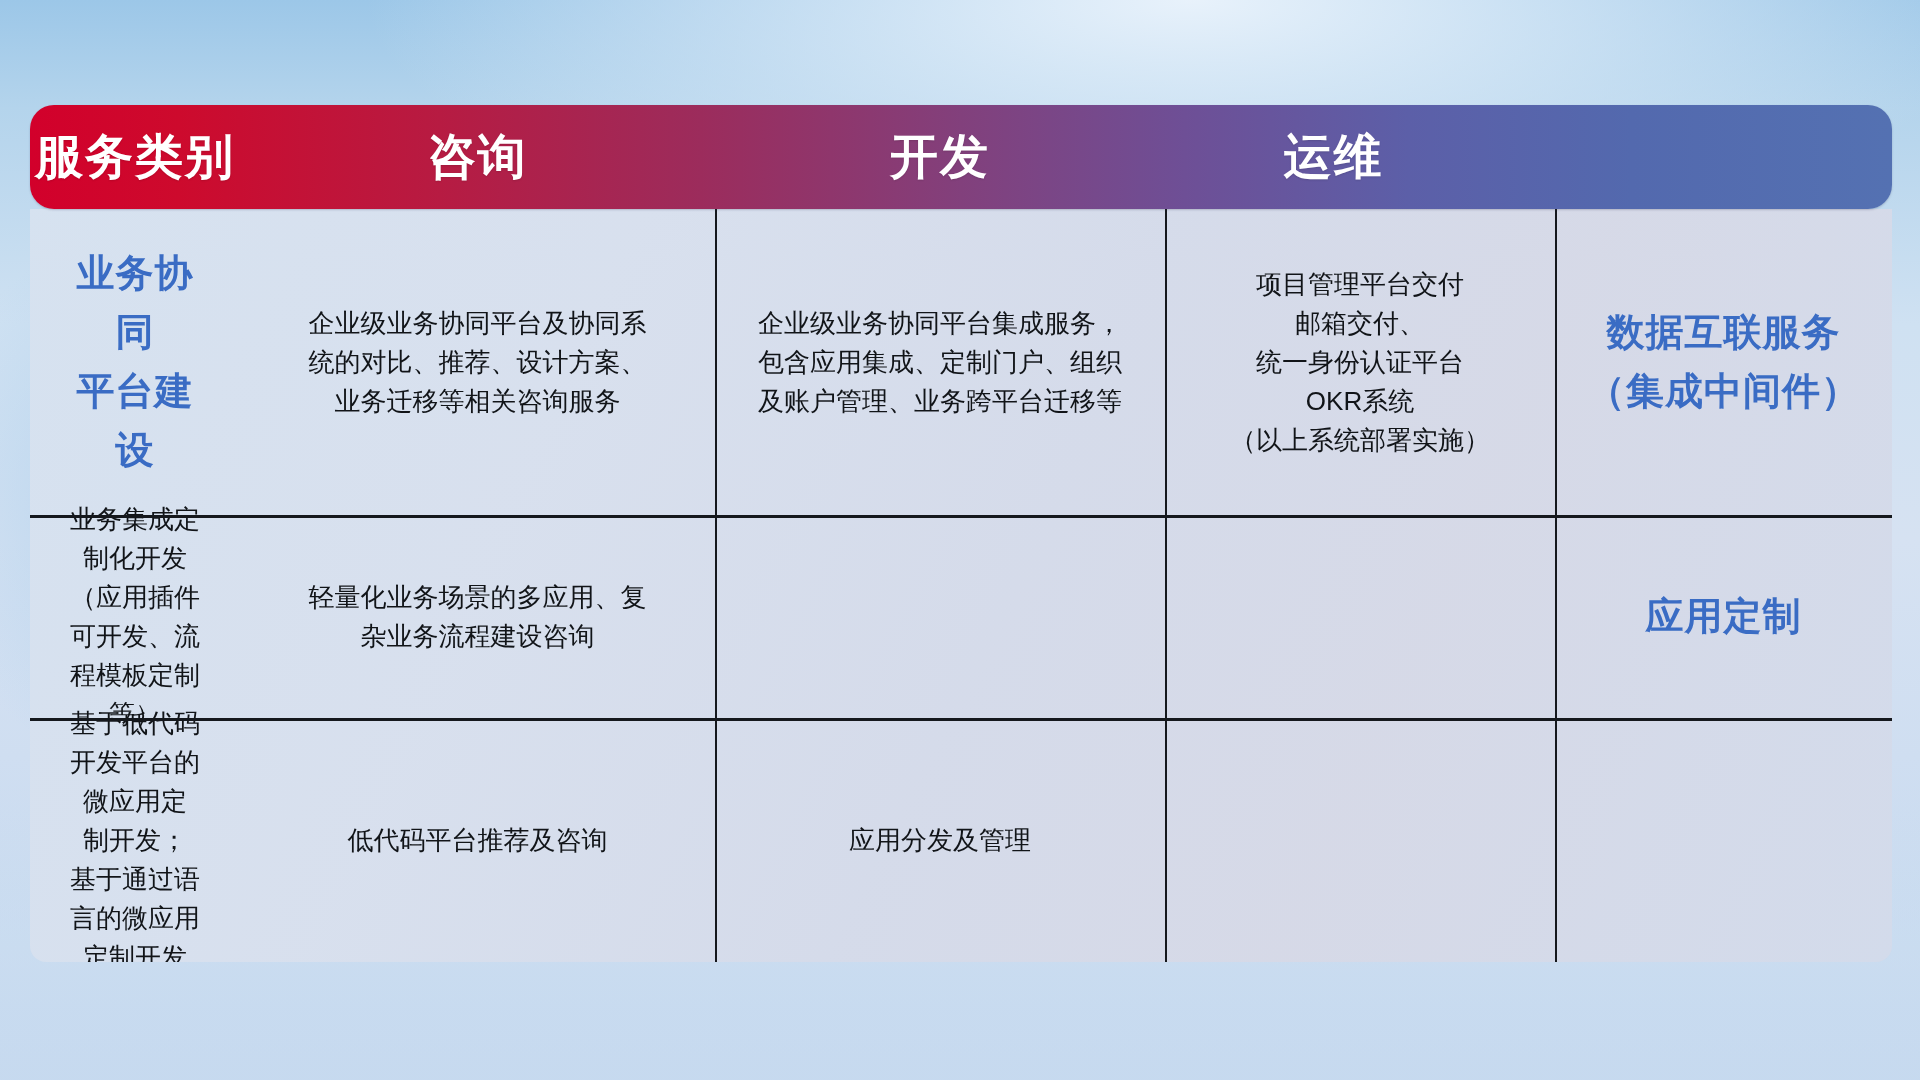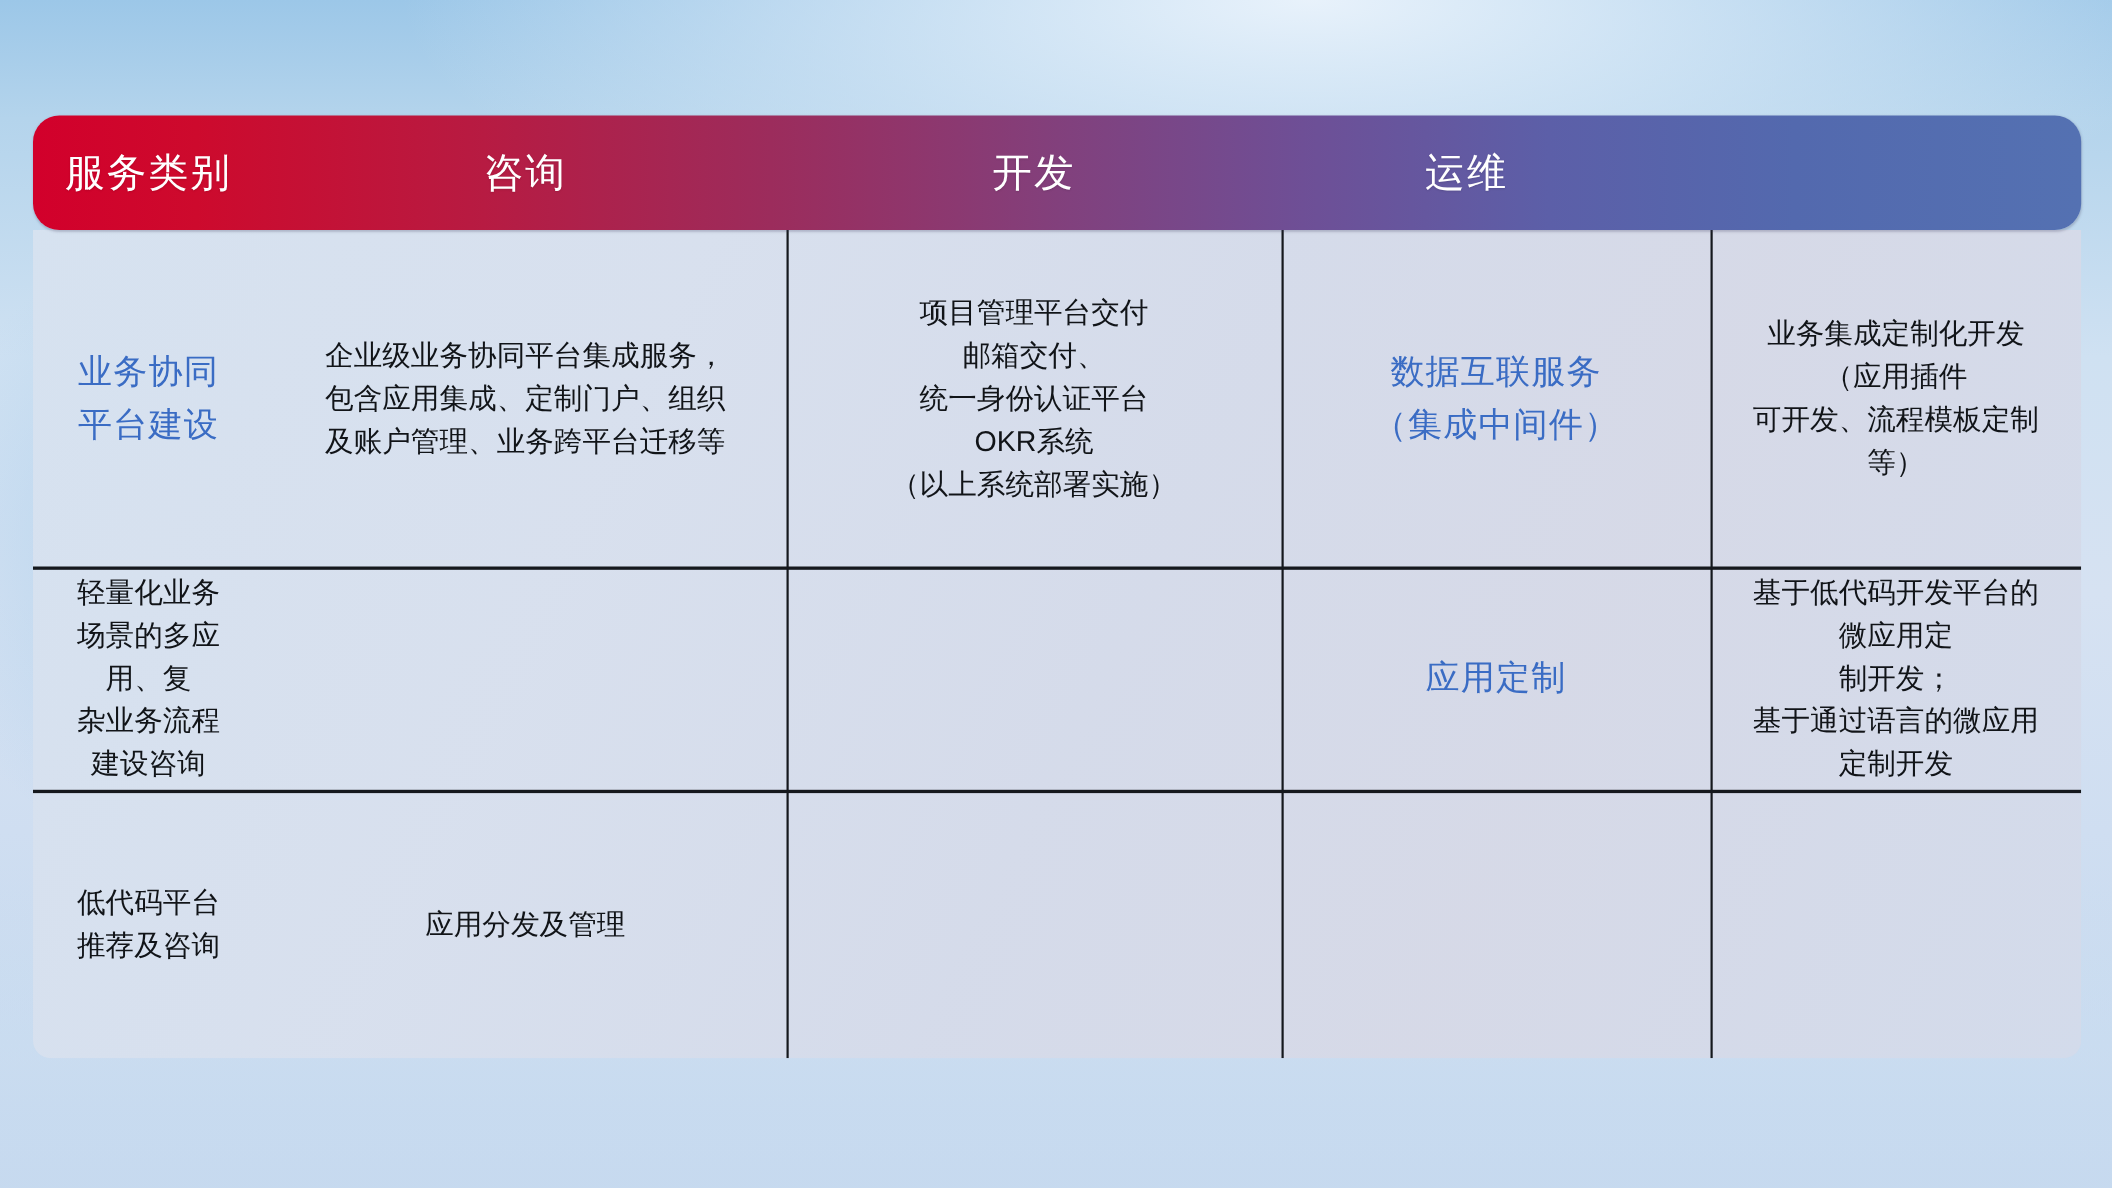--- a/index.html
+++ b/index.html
@@ -88,22 +88,22 @@
         #5c5fa8 74%,
         #5369ae 86%,
         #5471b2 100%);
     display: flex;
     align-items: center;
     box-shadow: 0 1px 2px rgba(60,60,90,0.25);
     z-index: 3;
   }
   .th {
     color: #ffffff;
-    font-size: 36px;
-    font-weight: normal;
+    font-size: 48px;
+    font-weight: bold;
     letter-spacing: 2px;
     text-align: center;
     text-shadow: 0 1px 2px rgba(0,0,0,0.12);
     white-space: nowrap;
   }
 
   
   #table-body {
     position: absolute;
     left: 0;
@@ -133,22 +133,22 @@
   .cell {
     display: flex;
     align-items: center;
     justify-content: center;
     text-align: center;
     padding: 6px 32px;
     box-sizing: border-box;
   }
   .cat-label {
     color: #3a6cc4;
-    font-size: 31px;
-    font-weight: normal;
+    font-size: 38px;
+    font-weight: bold;
     line-height: 1.55;
     letter-spacing: 1px;
     white-space: pre-line;
   }
   .cell-text {
     color: #111418;
     font-size: 26px;
     line-height: 1.5;
     white-space: pre-line;
   }
@@ -188,20 +188,25 @@
   </div>
 
   <div id="table-body">
     <div id="grid">
 
       <div class="cell">
         <span class="cat-label">业务协同
 平台建设</span>
       </div>
       <div class="cell">
+        <span class="cell-text">企业级业务协同平台及协同系
+统的对比、推荐、设计方案、
+业务迁移等相关咨询服务</span>
+      </div>
+      <div class="cell">
         <span class="cell-text">企业级业务协同平台集成服务，
 包含应用集成、定制门户、组织
 及账户管理、业务跨平台迁移等</span>
       </div>
       <div class="cell">
         <span class="cell-text">项目管理平台交付
 邮箱交付、
 统一身份认证平台
 OKR系统
 （以上系统部署实施）</span>

